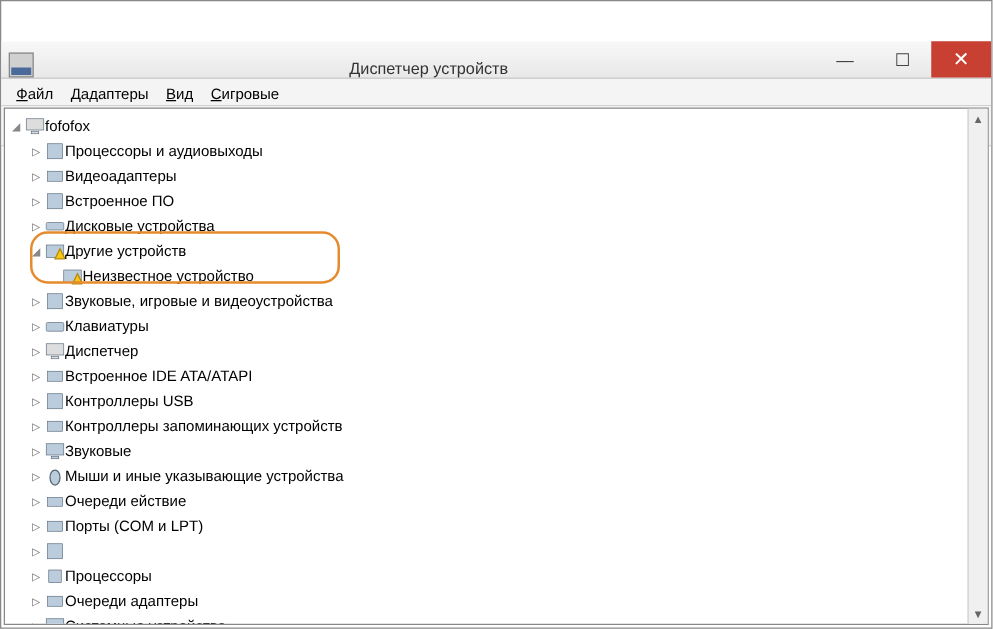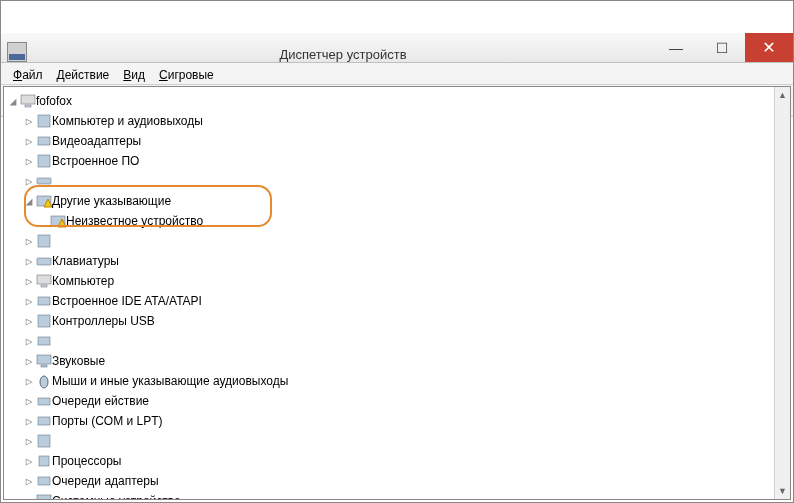--- a/index.html
+++ b/index.html
@@ -162,21 +162,21 @@
   <div class="title">Диспетчер устройств</div>
   <div class="window-controls">
     <div class="wc">—</div>
     <div class="wc">☐</div>
     <div class="wc close">✕</div>
   </div>
 </div>
 
 <div class="menubar">
   <div class="menu"><u>Ф</u><span></span><span>айл</span></div>
-  <div class="menu"><u>Д</u><span>ействие</span></div>
+  <div class="menu"><u>Д</u><span>адаптеры</span></div>
   <div class="menu"><u>В</u><span>ид</span></div>
   <div class="menu"><u>С</u><span>игровые</span></div>
 </div>
 
 <div class="toolbar">
   <div class="tbtn disabled">
     <svg class="tbico" viewBox="0 0 18 18">
         <path d="M11 3 L5 9 L11 15" fill="none" stroke="#bbb" stroke-width="2"></path>
       </svg>
   </div>
@@ -229,112 +229,115 @@
           <rect x="5" y="12" width="6" height="2" fill="#999"></rect>
         </svg>
       <span>fofofox</span>
     </div>
 
     <div class="row" style="padding-left:16px;">
       <span class="glyph">▷</span>
       <svg class="ico" viewBox="0 0 16 16">
           <rect x="2" y="2" width="12" height="12"></rect>
         </svg>
-      <span>Компьютер и аудиовыходы</span>
+      <span>Процессоры и аудиовыходы</span>
     </div>
     <div class="row" style="padding-left:16px;">
       <span class="glyph">▷</span>
       <svg class="ico" viewBox="0 0 16 16">
           <rect x="2" y="4" width="12" height="8"></rect>
         </svg>
       <span>Видеоадаптеры</span>
     </div>
     <div class="row" style="padding-left:16px;">
       <span class="glyph">▷</span>
       <svg class="ico" viewBox="0 0 16 16">
           <rect x="2" y="2" width="12" height="12"></rect>
         </svg>
       <span>Встроенное ПО</span>
     </div>
     <div class="row" style="padding-left:16px;">
       <span class="glyph">▷</span>
       <svg class="ico" viewBox="0 0 16 16">
           <rect x="1" y="5" width="14" height="6" rx="1"></rect>
         </svg>
+      <span>Дисковые устройства</span>
     </div>
     <div class="row" style="padding-left:16px;">
       <span class="glyph desc">◢</span>
       <svg class="ico warn" viewBox="0 0 16 16">
           <rect x="1" y="3" width="14" height="10" fill="#bcd" stroke="#567"></rect>
           <polygon points="12,6 16,14 8,14"></polygon>
         </svg>
-      <span>Другие указывающие</span>
+      <span>Другие устройств</span>
     </div>
     <div class="row" style="padding-left:44px;align-items:center;">
       <svg class="ico warn" viewBox="0 0 16 16">
           <rect x="1" y="3" width="14" height="10" fill="#bcd" stroke="#567"></rect>
           <polygon points="12,6 16,14 8,14"></polygon>
         </svg>
       <span>Неизвестное устройство</span>
     </div>
     <div class="row" style="padding-left:16px;">
       <span class="glyph">▷</span>
       <svg class="ico" viewBox="0 0 16 16">
           <rect x="2" y="2" width="12" height="12"></rect>
         </svg>
+      <span>Звуковые, игровые и видеоустройства</span>
     </div>
     <div class="row" style="padding-left:16px;">
       <span class="glyph">▷</span>
       <svg class="ico" viewBox="0 0 16 16">
           <rect x="1" y="5" width="14" height="7" rx="1"></rect>
         </svg>
       <span>Клавиатуры</span>
     </div>
     <div class="row" style="padding-left:16px;">
       <span class="glyph">▷</span>
       <svg class="ico computer" viewBox="0 0 16 16">
           <rect x="1" y="2" width="14" height="9"></rect>
           <rect x="5" y="12" width="6" height="2" fill="#999"></rect>
         </svg>
-      <span>Компьютер</span>
+      <span>Диспетчер</span>
     </div>
     <div class="row" style="padding-left:16px;">
       <span class="glyph">▷</span>
       <svg class="ico" viewBox="0 0 16 16">
           <rect x="2" y="4" width="12" height="8"></rect>
         </svg>
       <span>Встроенное IDE ATA/ATAPI</span>
     </div>
     <div class="row" style="padding-left:16px;">
       <span class="glyph">▷</span>
       <svg class="ico" viewBox="0 0 16 16">
           <rect x="2" y="2" width="12" height="12"></rect>
         </svg>
       <span>Контроллеры USB</span>
     </div>
     <div class="row" style="padding-left:16px;">
       <span class="glyph">▷</span>
       <svg class="ico" viewBox="0 0 16 16">
           <rect x="2" y="4" width="12" height="8"></rect>
         </svg>
+      <span>Контроллеры запоминающих устройств</span>
     </div>
     <div class="row" style="padding-left:16px;">
       <span class="glyph">▷</span>
       <svg class="ico" viewBox="0 0 16 16">
           <rect x="1" y="2" width="14" height="9"></rect>
           <rect x="5" y="12" width="6" height="2" fill="#999"></rect>
         </svg>
       <span>Звуковые</span>
     </div>
     <div class="row" style="padding-left:16px;">
       <span class="glyph">▷</span>
       <svg class="ico" viewBox="0 0 16 16">
           <ellipse cx="8" cy="9" rx="4" ry="6" fill="#bcd" stroke="#567"></ellipse>
         </svg>
-      <span>Мыши и иные указывающие аудиовыходы</span>
+      <span>Мыши и иные указывающие устройства</span>
     </div>
     <div class="row" style="padding-left:16px;">
       <span class="glyph">▷</span>
       <svg class="ico" viewBox="0 0 16 16">
           <rect x="2" y="5" width="12" height="7"></rect>
         </svg>
       <span>Очереди ействие</span>
     </div>
     <div class="row" style="padding-left:16px;">
       <span class="glyph">▷</span>

